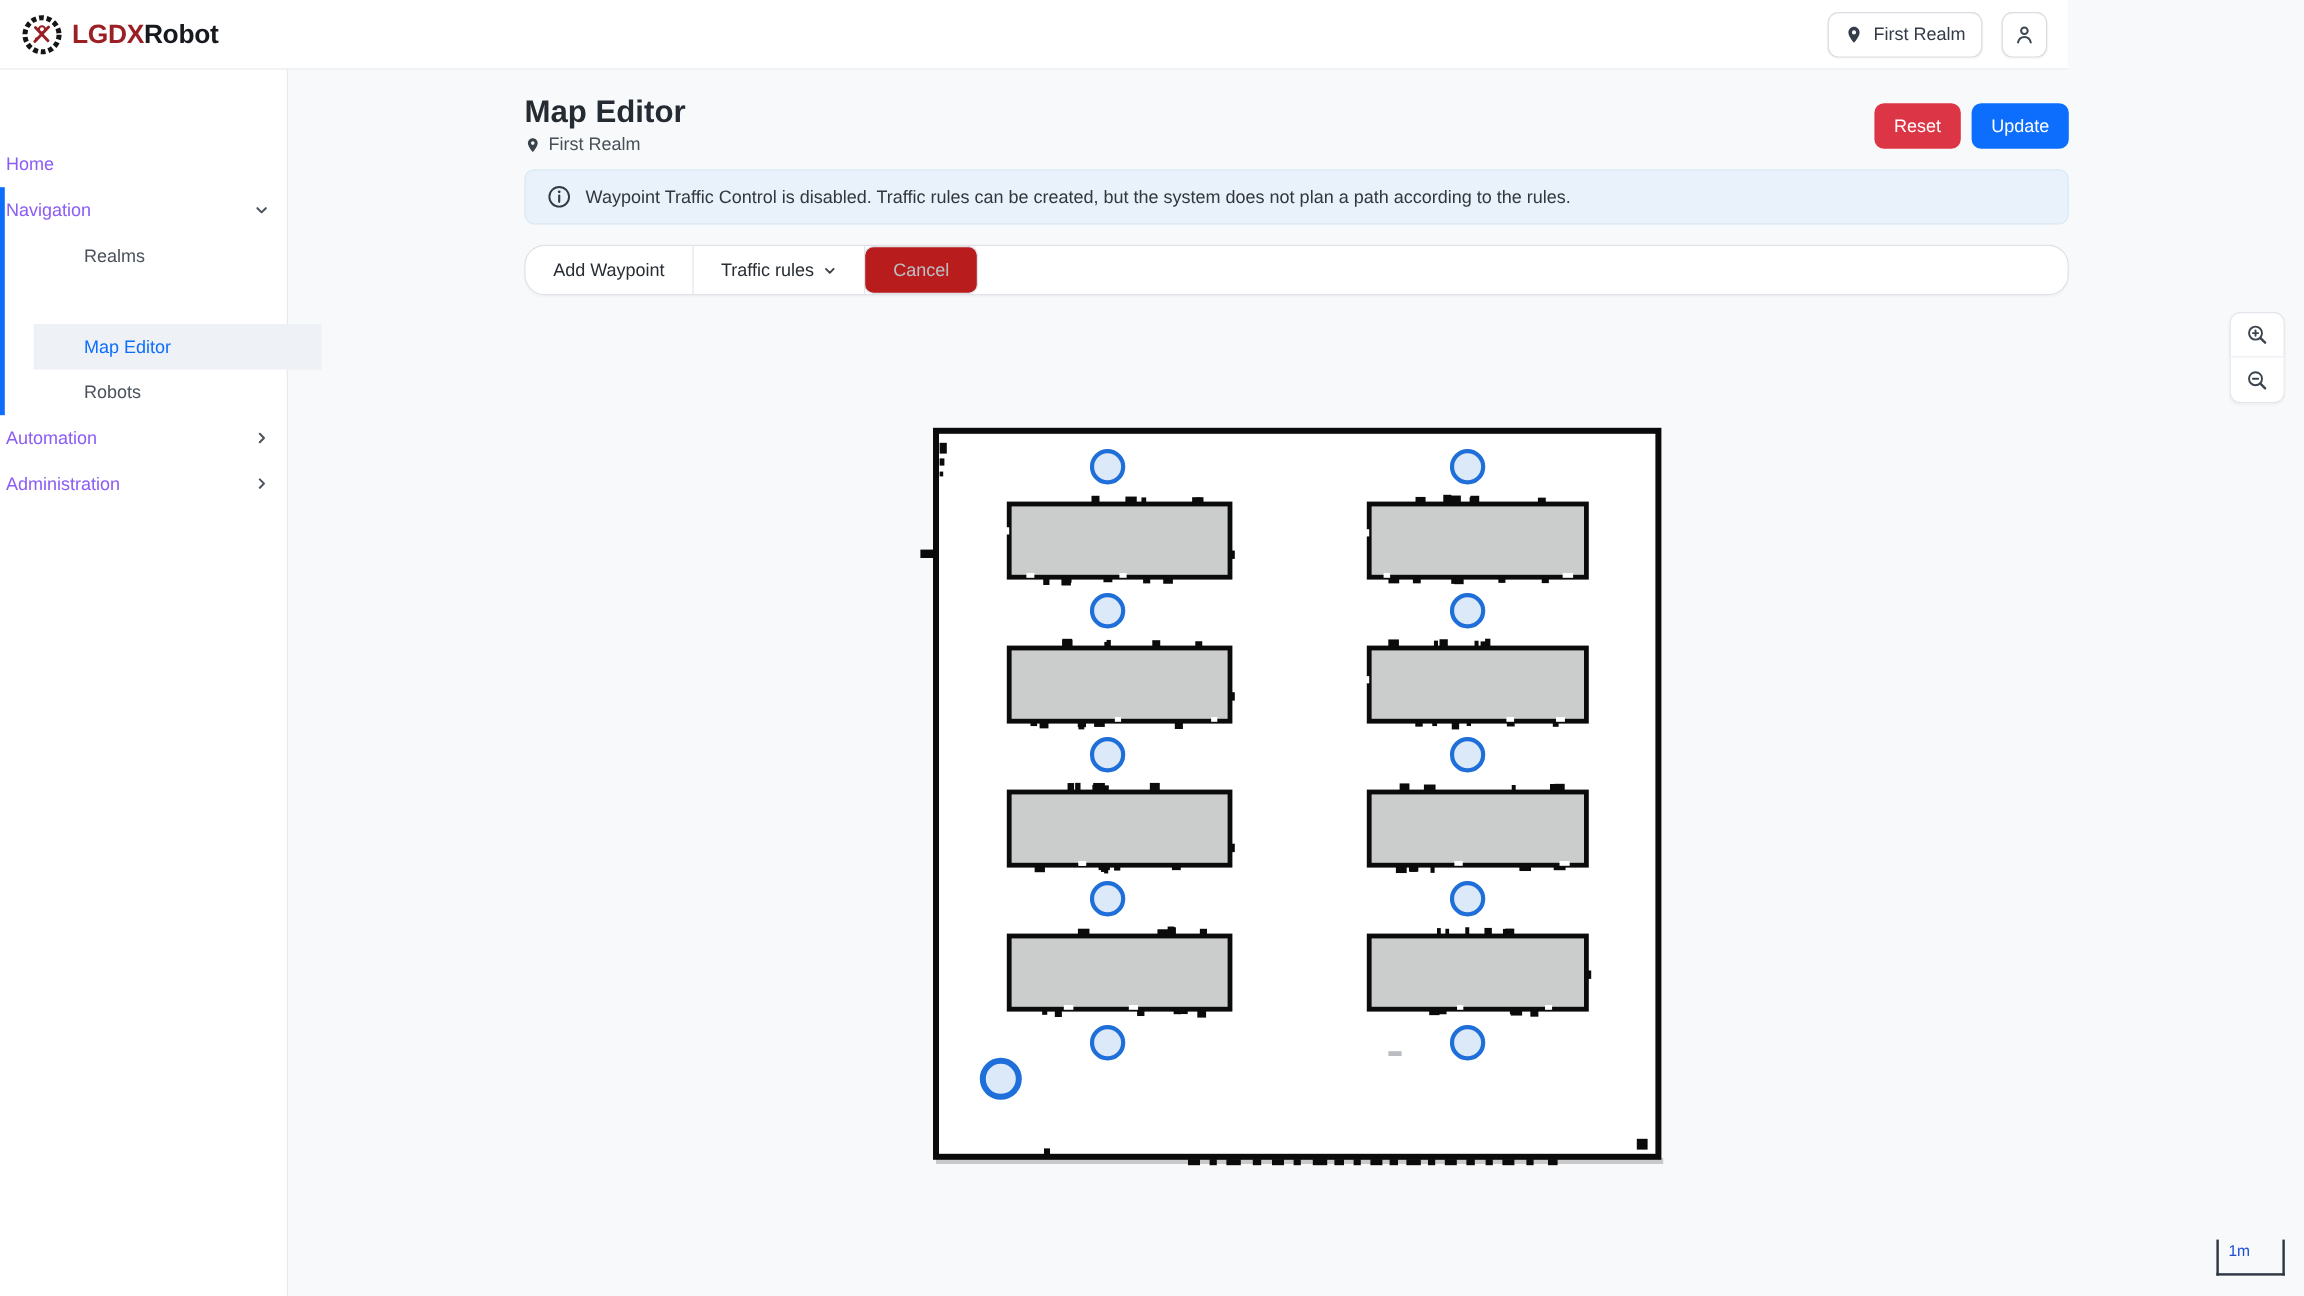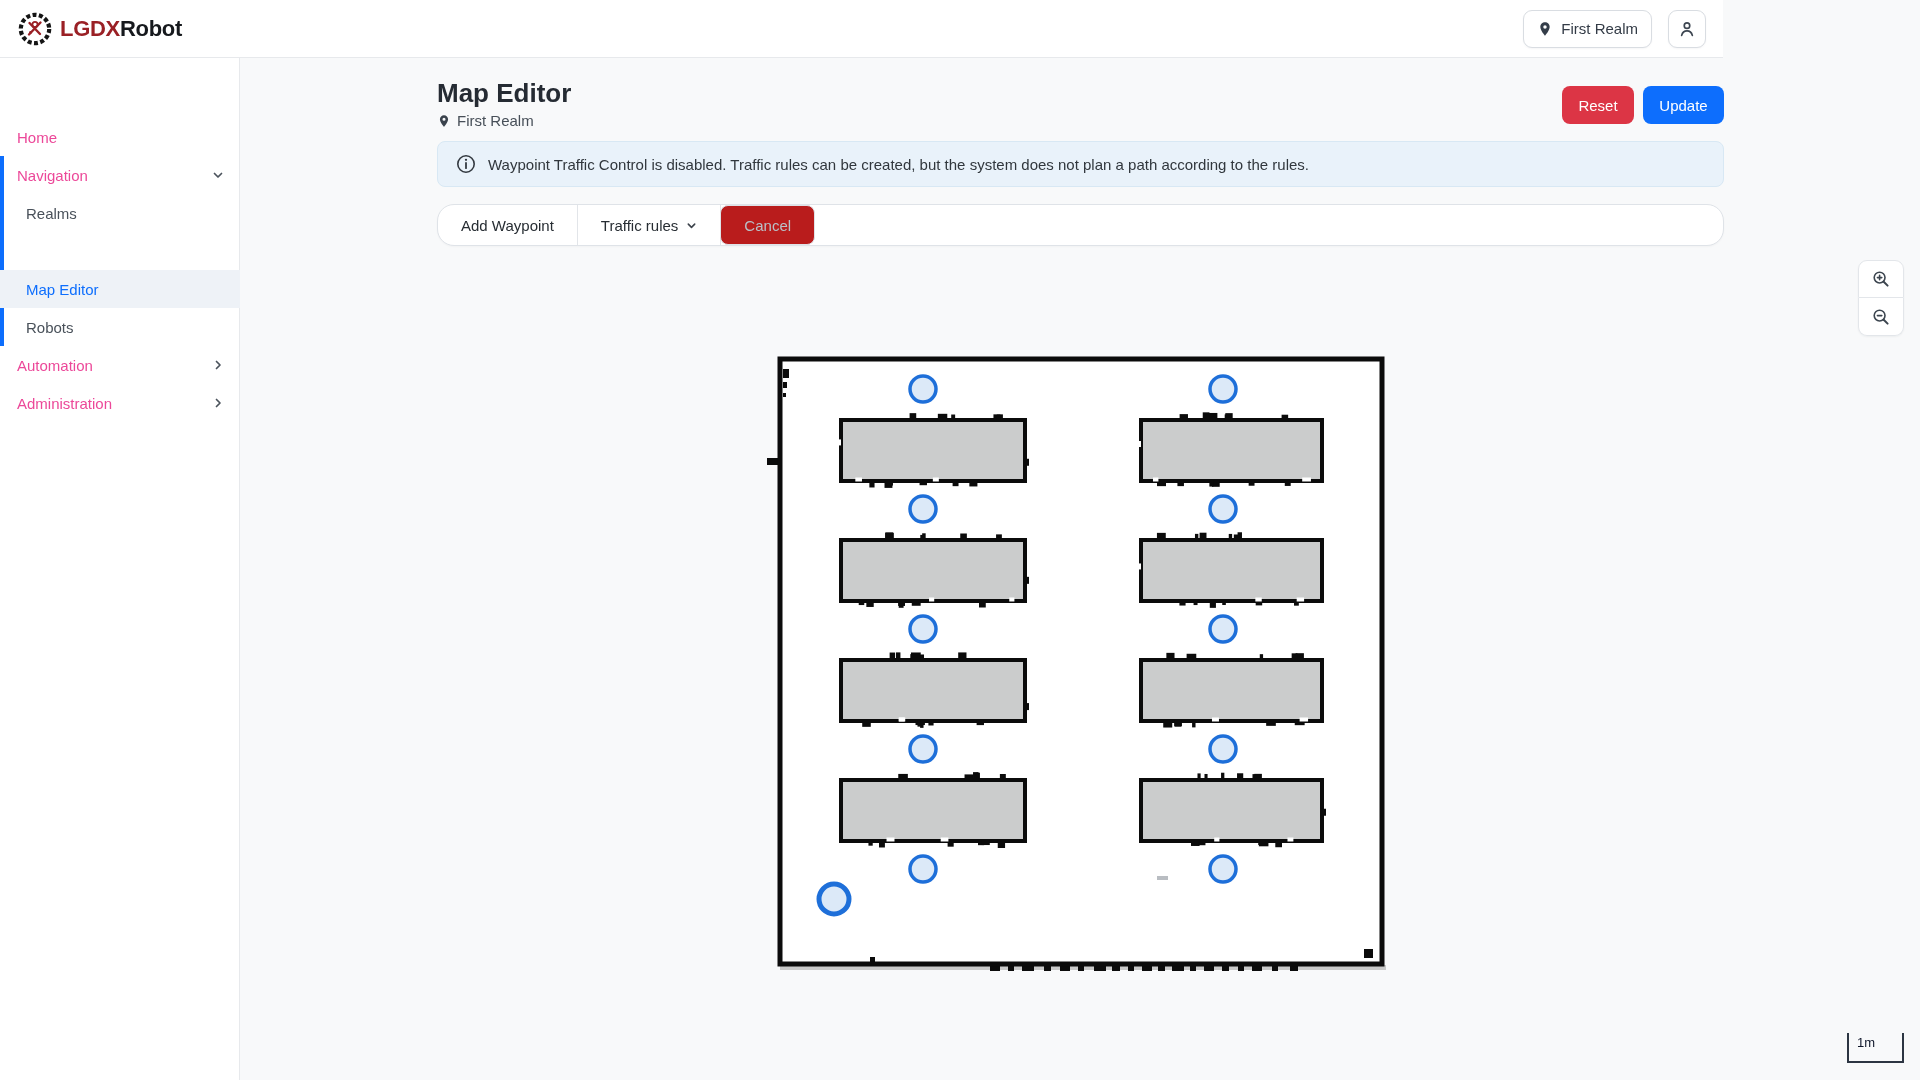--- a/index.html
+++ b/index.html
@@ -17,23 +17,23 @@
   .nav-btn { display:flex; align-items:center; gap:8px; height:38px; padding:0 13px;
              background:#fff; border:1px solid #d9dde2; border-radius:9px;
              font-size:15px; color:#333b46; cursor:pointer;
              box-shadow:0 1px 2px rgba(20,30,40,.04); font-family:inherit; }
   .nav-btn.icon-only { width:38px; padding:0; justify-content:center; }
 
   
   .sidebar { position:absolute; top:58px; left:0; bottom:0; width:240px; background:#ffffff;
              border-right:1px solid #e7e9ec; }
   .side-item { position:absolute; left:0; width:240px; height:38px; display:flex;
-               align-items:center; padding-left:17px; font-size:15px; color:#ec4899;
+               align-items:center; padding-left:5px; font-size:15px; color:#8b5cf6;
                cursor:pointer; }
-  .side-item.sub { padding-left:26px; color:#49515a; }
+  .side-item.sub { padding-left:42px; color:#49515a;margin-left:28px; }
   .side-item.active { background:#eef2f7; color:#0d6efd; }
   .side-item .chev { position:absolute; right:16px; display:flex; align-items:center; }
   .accent-bar { position:absolute; left:0; top:98px; width:4px; height:190px; background:#0d6efd; }
 
   
   .page-title { position:absolute; left:437px; top:78px; font-size:26px; font-weight:700;
                 color:#252b33; }
   .page-subtitle { position:absolute; left:437px; top:112px; display:flex; align-items:center;
                    gap:6px; font-size:15px; color:#474f58; }
   .btn { position:absolute; height:38px; border:none; border-radius:8px; color:#fff;
@@ -68,21 +68,21 @@
   .zoom-btn.top { border-radius:9px 9px 0 0; }
   .zoom-btn.bottom { border-radius:0 0 9px 9px; border-top:none; }
 
   
   .map-wrap { position:absolute; left:760px; top:345px; width:640px; height:640px; }
 
   
   .scale { position:absolute; left:1847px; top:1033px; width:57px; height:30px;
            border-left:2px solid #2c3542; border-right:2px solid #2c3542;
            border-bottom:2px solid #2c3542; }
-  .scale span { position:absolute; left:8px; top:2px; font-size:13px; color:#0f172a; }
+  .scale span { position:absolute; left:8px; top:2px; font-size:13px; color:#1d4ed8; }
 
   svg { display:block; }
 </style>
 </head>
 <body>
 
 <div class="screen">
 
   <header class="navbar">
     <div class="brand">

